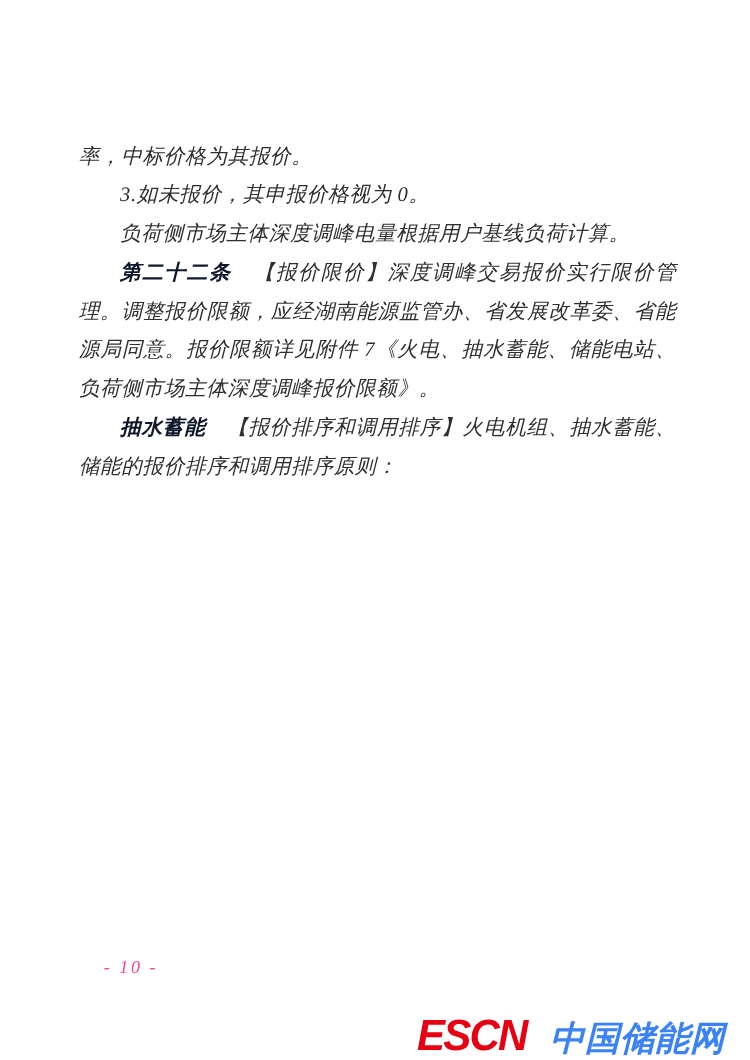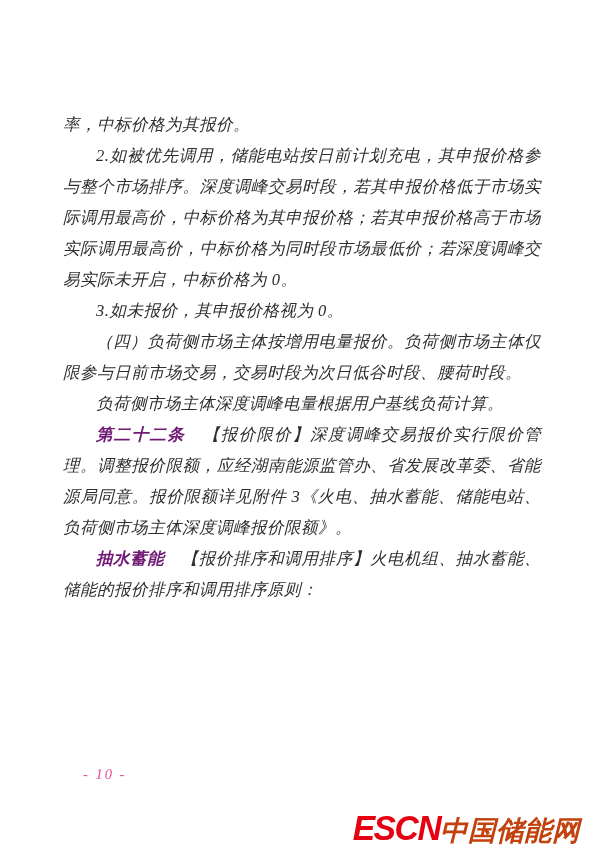--- a/index.html
+++ b/index.html
@@ -18,56 +18,54 @@
     left: 62px; top: 109px; width: 478px;
     font-size: 16.5px;
     line-height: 31px;
     letter-spacing: 0.5px;
     color: #2e2e2e;
     text-align: justify;
     text-justify: inter-ideograph;
   }
   .para { margin: 0; }
   .para.indent { text-indent: 2em; }
-  .article-term { font-weight: 700; color: #701a75; }
+  .article-term { font-weight: 700; color: #0f172a; }
   .page-number {
     position: absolute; left: 82px; top: 766px;
     font-size: 14.5px; letter-spacing: 2px; color: #ec4899;
   }
   .footer-logo {
     position: absolute; right: 21px; top: 797px;
-    display: flex; align-items: baseline; gap: 0;
+    display: flex; align-items: baseline; gap: 19px;
     font-family: "Liberation Sans", "DejaVu Sans", sans-serif;
     white-space: nowrap;
   }
   .logo-latin {
     font-weight: 800; font-size: 35px; letter-spacing: -1.5px;
     transform: scaleX(0.96); transform-origin: right;
     display: inline-block;
   }
   .logo-cjk {
     font-weight: 700; font-size: 27.5px; letter-spacing: 0.5px;
     display: inline-block;
   }
 </style>
 </head>
 <body>
 
 <div class="page">
 
   <div class="content">
     <p class="para"><span class="article-term"></span><span>率，中标价格为其报价。</span></p>
-    <p class="para indent"><span class="article-term"></span><span>2.如被优先调用，储能电站按日前计划充电，其申报价格参与整个市场排序。深度调峰交易时段，若其申报价格低于市场实际调用最高价，中标价格为其申报价格；若其申报价格高于市场实际调用最高价，中标价格为同时段市场最低价；若深度调峰交易实际未开启，中标价格为 0。</span></p>
     <p class="para indent"><span class="article-term"></span><span>3.如未报价，其申报价格视为 0。</span></p>
-    <p class="para indent"><span class="article-term"></span><span>（四）负荷侧市场主体按增用电量报价。负荷侧市场主体仅限参与日前市场交易，交易时段为次日低谷时段、腰荷时段。</span></p>
     <p class="para indent"><span class="article-term"></span><span>负荷侧市场主体深度调峰电量根据用户基线负荷计算。</span></p>
-    <p class="para indent"><span class="article-term">第二十二条</span><span>　【报价限价】深度调峰交易报价实行限价管理。调整报价限额，应经湖南能源监管办、省发展改革委、省能源局同意。报价限额详见附件 3《火电、抽水蓄能、储能电站、负荷侧市场主体深度调峰报价限额》。</span></p>
+    <p class="para indent"><span class="article-term">第二十二条</span><span>　【报价限价】深度调峰交易报价实行限价管理。调整报价限额，应经湖南能源监管办、省发展改革委、省能源局同意。报价限额详见附件 7《火电、抽水蓄能、储能电站、负荷侧市场主体深度调峰报价限额》。</span></p>
     <p class="para indent"><span class="article-term">抽水蓄能</span><span>　【报价排序和调用排序】火电机组、抽水蓄能、储能的报价排序和调用排序原则：</span></p>
   </div>
 
   <div class="page-number">- 10 -</div>
 
   <div class="footer-logo">
     <span class="logo-latin" style="color: rgb(230, 0, 18);">ESCN</span>
-    <span class="logo-cjk" style="color: #c2410c; margin-top: 16px;">中国储能网</span>
+    <span class="logo-cjk" style="color: #3b82f6; margin-top: 16px;">中国储能网</span>
   </div>
 
 </div>
 
 </body></html>

